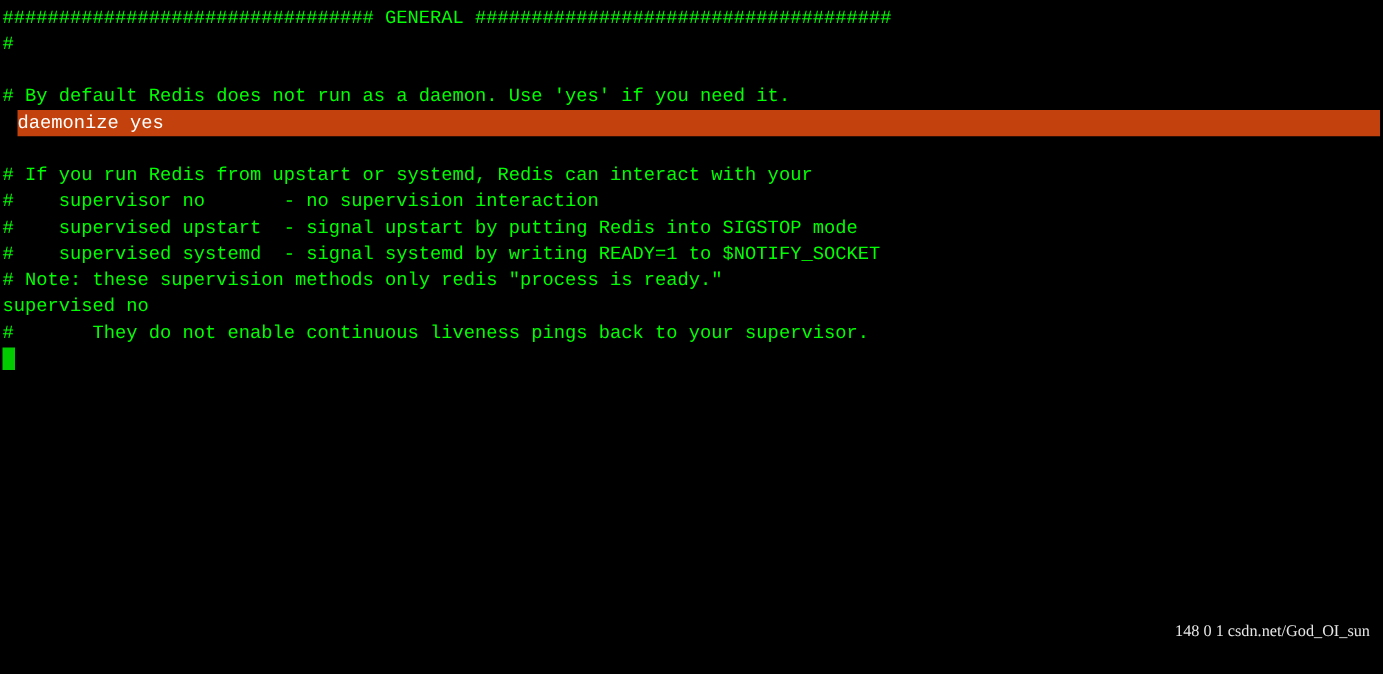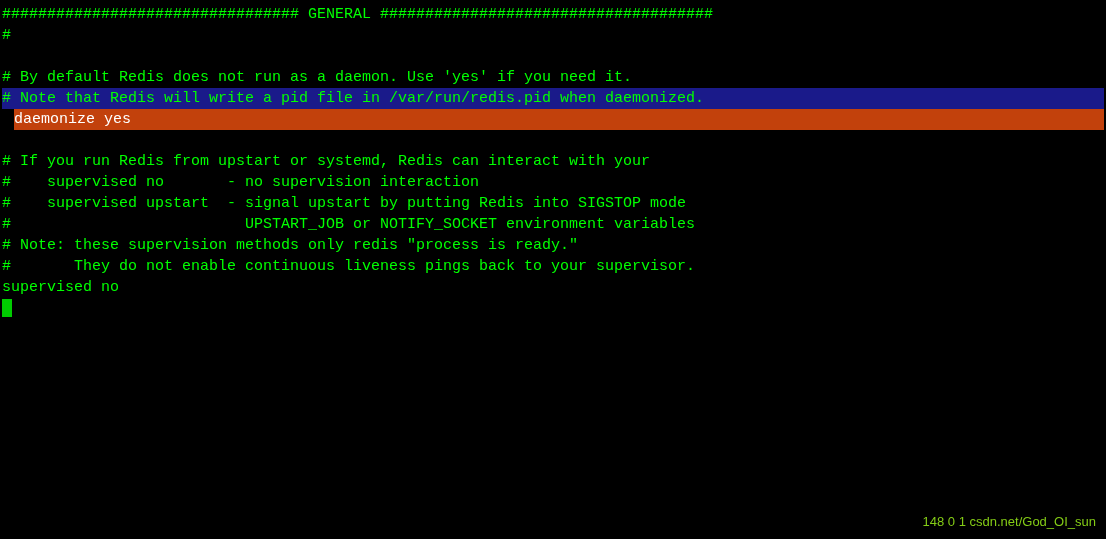--- a/index.html
+++ b/index.html
@@ -61,44 +61,43 @@
       animation: blink 1s step-end infinite;
     }
 
     @keyframes blink {
       0%, 100% { opacity: 1; }
       50% { opacity: 0; }
     }
 
     .watermark {
       position: absolute;
-      bottom: 8px;
+      bottom: 25px;
       right: 10px;
-      color: #84cc16;
+      color: #e5e5e5;
       font-size: 13px;
-      font-family: Liberation Sans, sans-serif;
+      font-family: Liberation Serif, serif;
     }
   </style>
 </head>
 <body>
 
 <div class="terminal">
   <span class="line comment">################################# GENERAL #####################################</span>
   <span class="line comment">#</span>
   <span class="line comment">&nbsp;</span>
   <span class="line comment"># By default Redis does not run as a daemon. Use 'yes' if you need it.</span>
-  <span class="highlight-line"># Note that Redis will write a pid file in /var/run/redis.pid when daemonized.</span>
   <span class="active-line">daemonize yes</span>
   <span class="line comment">&nbsp;</span>
   <span class="line comment"># If you run Redis from upstart or systemd, Redis can interact with your</span>
-  <span class="line comment">#    supervised no       - no supervision interaction</span>
+  <span class="line comment">#    supervisor no       - no supervision interaction</span>
   <span class="line comment">#    supervised upstart  - signal upstart by putting Redis into SIGSTOP mode</span>
-  <span class="line comment">#                          UPSTART_JOB or NOTIFY_SOCKET environment variables</span>
+  <span class="line comment">#    supervised systemd  - signal systemd by writing READY=1 to $NOTIFY_SOCKET</span>
   <span class="line comment"># Note: these supervision methods only redis "process is ready."</span>
+  <span class="line comment">supervised no</span>
   <span class="line comment">#       They do not enable continuous liveness pings back to your supervisor.</span>
-  <span class="line comment">supervised no</span>
   <span class="line"><span class="cursor"></span></span>
 
   <div class="watermark">
     <span>148 0 1</span>
     <span> csdn.net/God_OI_sun</span>
   </div>
 </div>
 
 </body></html>

